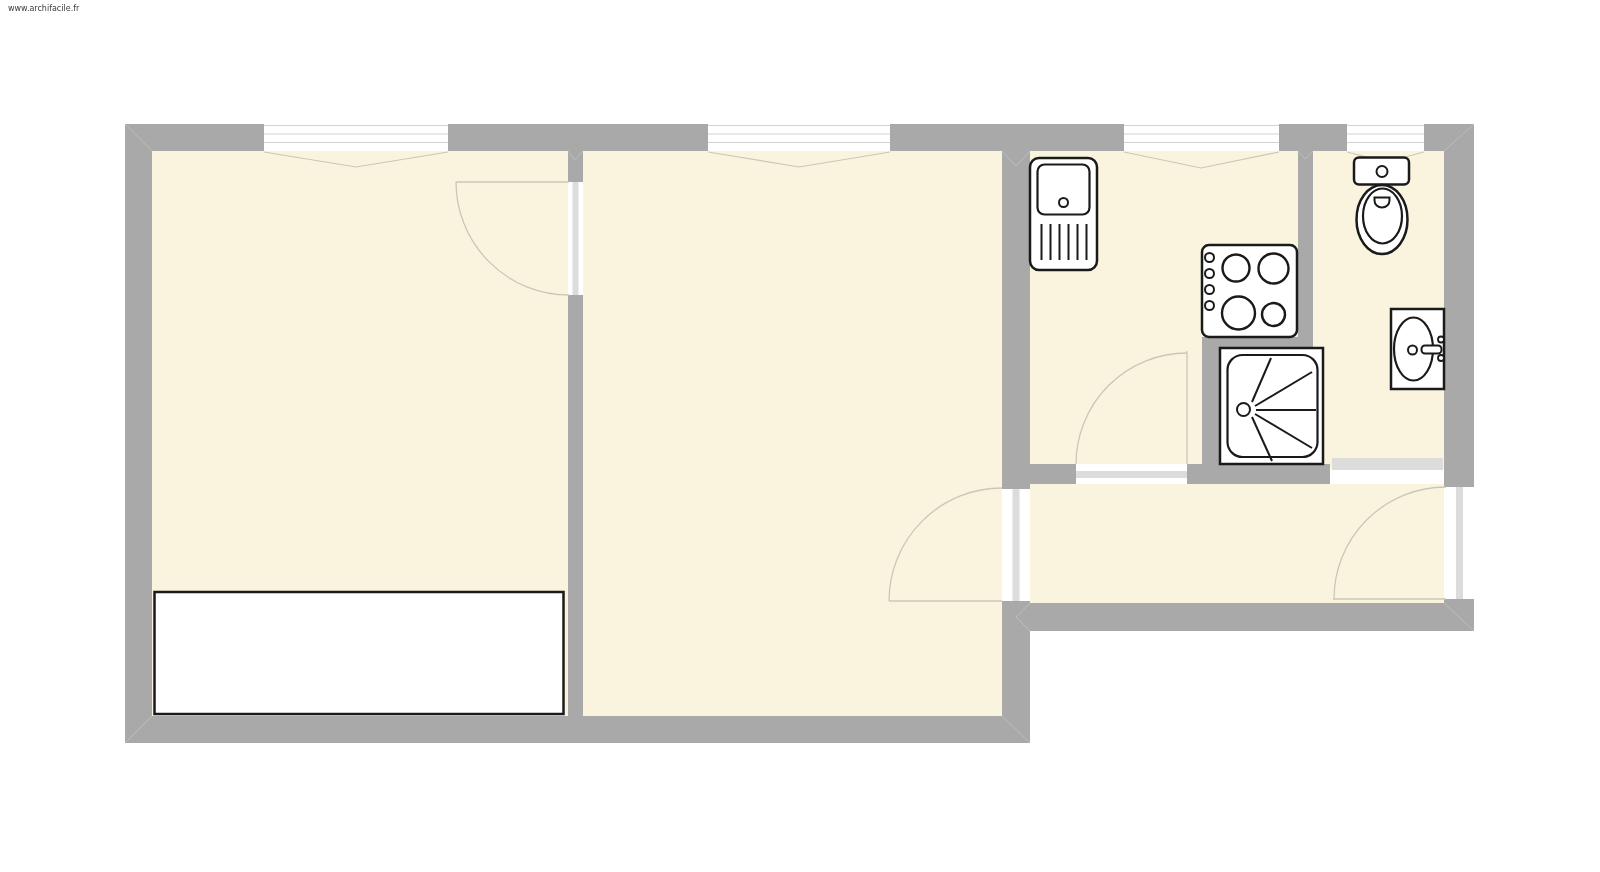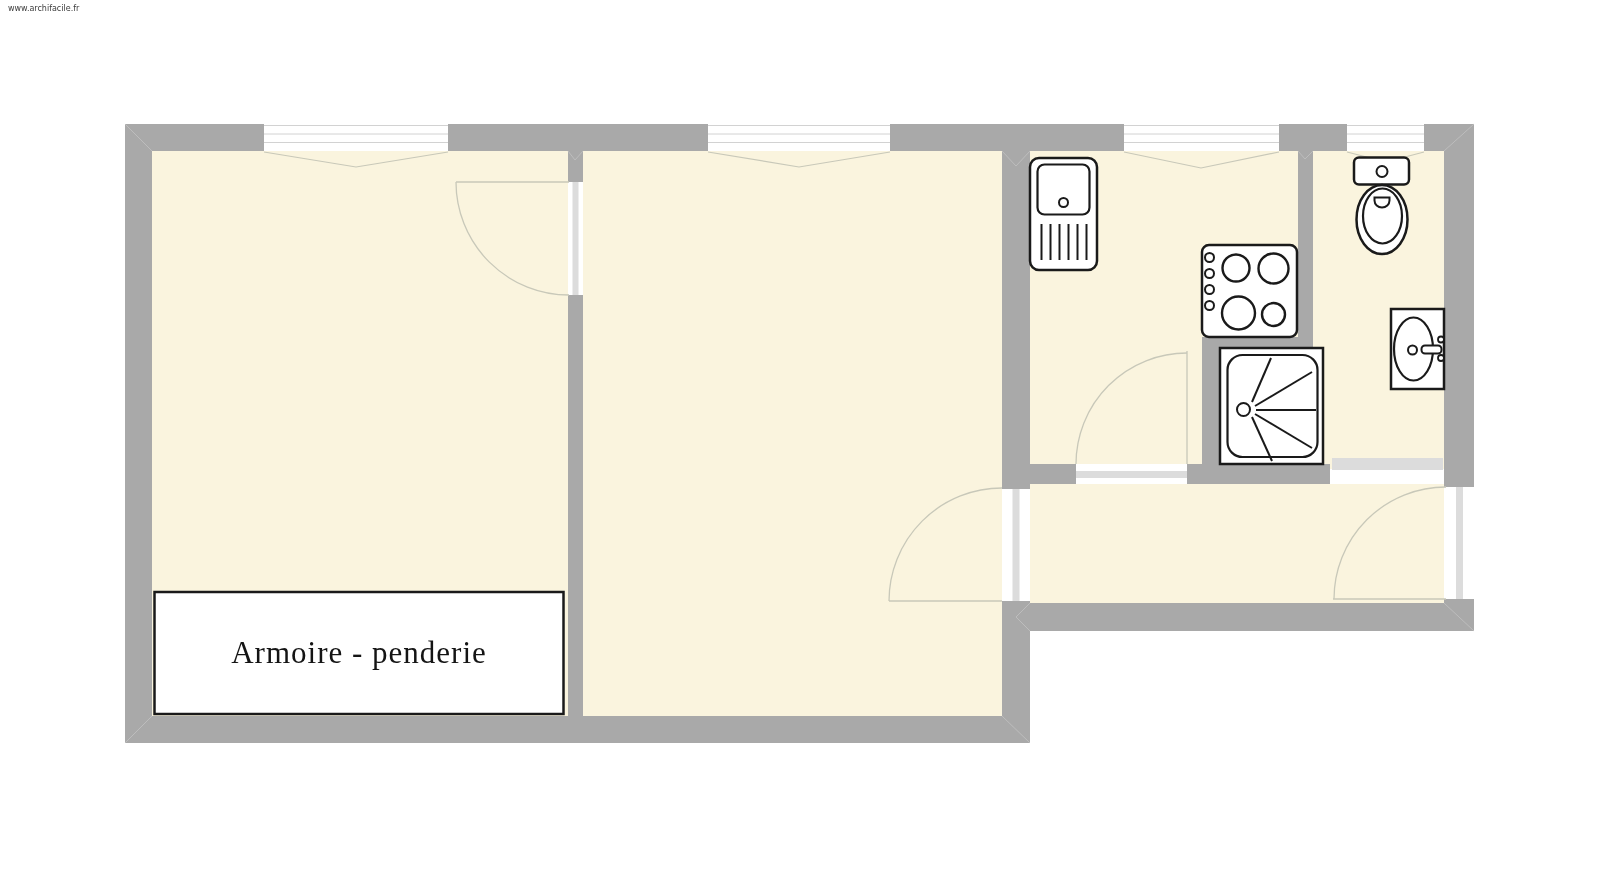--- a/index.html
+++ b/index.html
@@ -242,15 +242,14 @@
         <rect x="1421.5" y="345.5" width="20" height="8" rx="3.5" stroke-width="2"></rect>
         <circle cx="1441" cy="339.5" r="3" stroke-width="1.8"></circle>
         <circle cx="1441" cy="358" r="3" stroke-width="1.8"></circle>
       </g>
     </g>
 
     <rect x="154.5" y="592" width="409" height="122" fill="#ffffff" stroke="#1a1a1a" stroke-width="2.5"></rect>
   </svg>
 
   <div class="watermark">www.archifacile.fr</div>
-  <div class="closet-label">Armoire - penderie</div>
 
 </div>
 
 </body></html>

